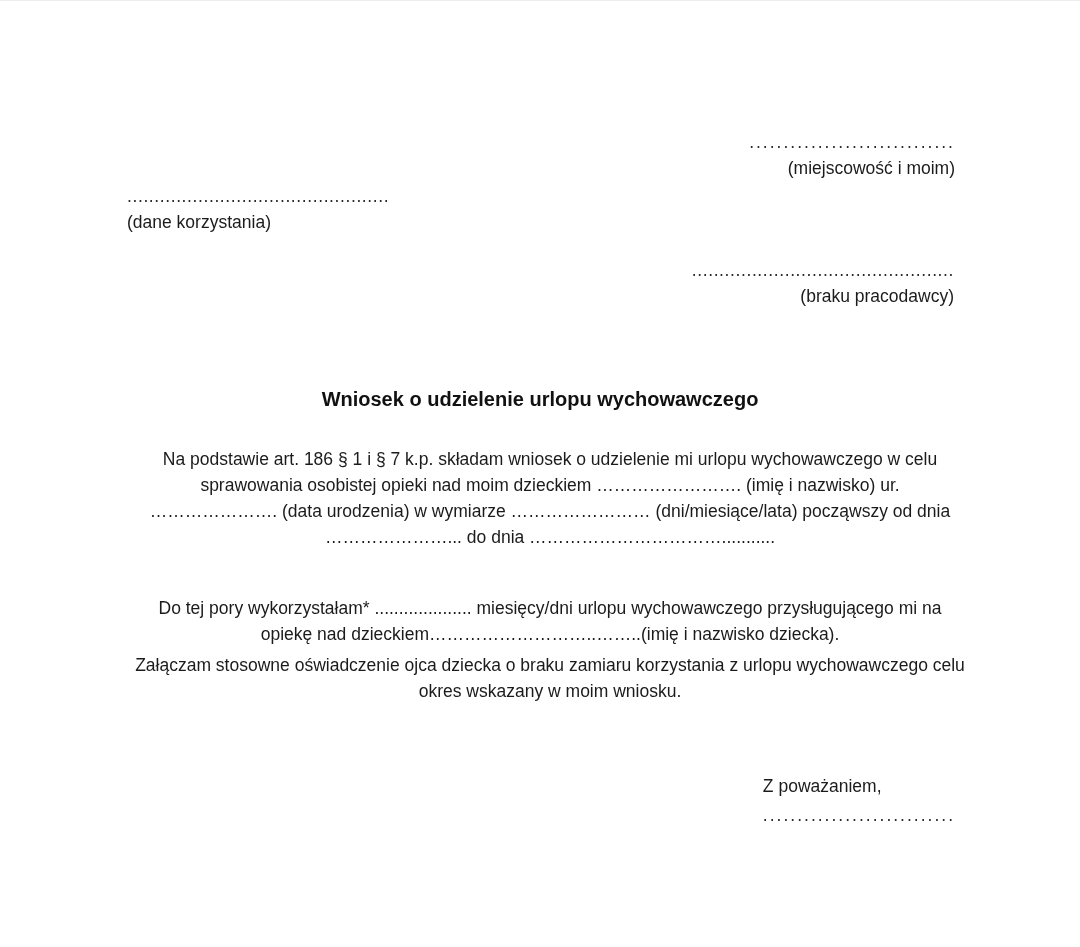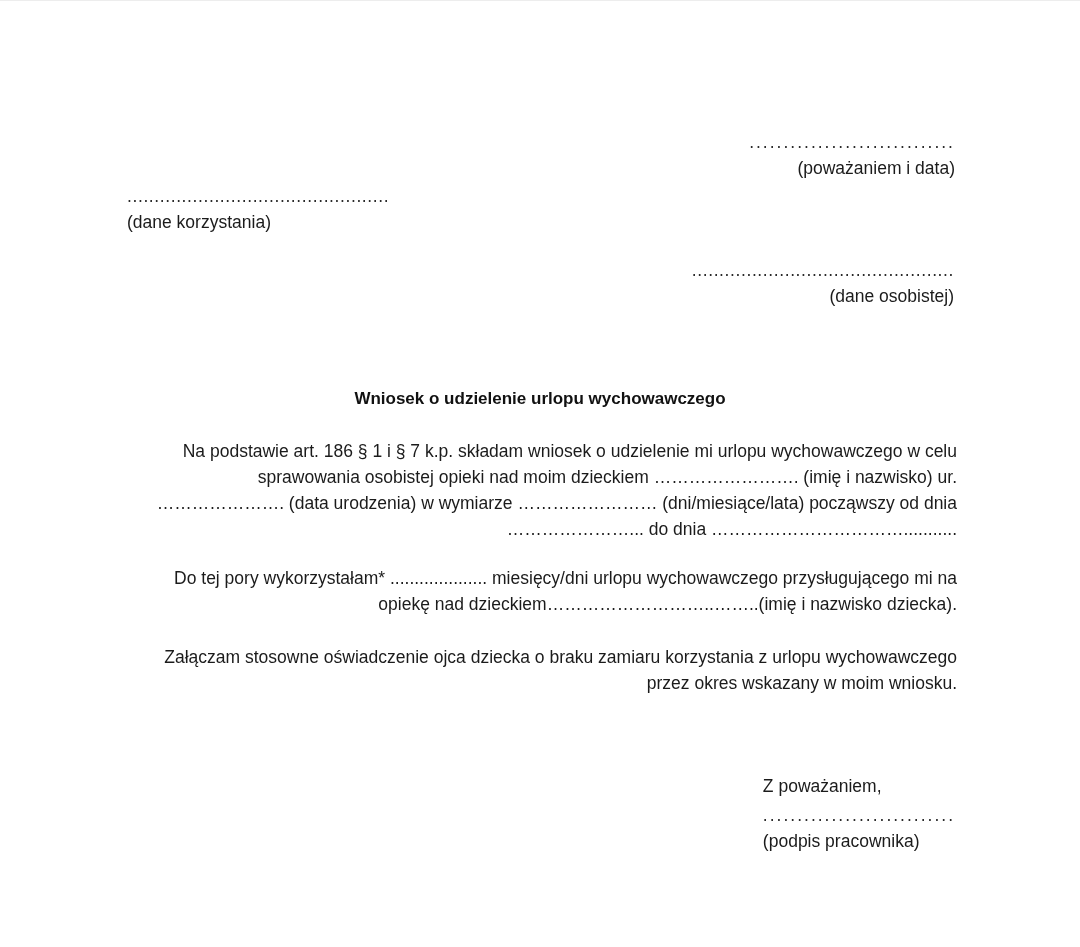--- a/index.html
+++ b/index.html
@@ -50,71 +50,70 @@
 
   .label { color: #1b1b1b; }
 
   .title {
     position: absolute;
     top: 385px;
     left: 0;
     width: 100%;
     margin: 0;
     text-align: center;
-    font-size: 17px;
+    font-size: 20px;
     font-weight: bold;
     line-height: 26px;
     color: #111111;
   }
 
   .body-text {
     position: absolute;
     left: 127px;
     width: 830px;
-    margin: 0;
-    text-align: right;
+    margin: 8px;
+    text-align: center;
   }
   .p1 { top: 437px; }
-  .p2 { top: 564px; }
+  .p2 { top: 586px; }
   .p3 { top: 643px; }
 
   .closing {
     top: 772px;
     right: 125px;
     text-align: left;
   }
   .closing .dots { margin-top: 3px; }
 </style>
 </head>
 <body>
 
 <div class="page">
 
   <div class="block place-date">
     <div class="dots spaced">..............................</div>
-    <div class="label">(poważaniem i data)</div>
+    <div class="label">(miejscowość i moim)</div>
   </div>
 
   <div class="block employee">
     <div class="dots tight">................................................</div>
     <div class="label">(dane korzystania)</div>
   </div>
 
   <div class="block employer">
     <div class="dots tight">................................................</div>
-    <div class="label">(dane osobistej)</div>
+    <div class="label">(braku pracodawcy)</div>
   </div>
 
   <h1 class="title">Wniosek o udzielenie urlopu wychowawczego</h1>
 
   <p class="body-text p1">Na podstawie art. 186 § 1 i § 7 k.p. składam wniosek o udzielenie mi urlopu wychowawczego w celu sprawowania osobistej opieki nad moim dzieckiem ……………………. (imię i nazwisko) ur. …………………. (data urodzenia) w wymiarze …………………… (dni/miesiące/lata) począwszy od dnia …………………... do dnia ……………………………...........</p>
 
   <p class="body-text p2">Do tej pory wykorzystałam* .................... miesięcy/dni urlopu wychowawczego przysługującego mi na opiekę nad dzieckiem………………………..……..(imię i nazwisko dziecka).</p>
 
-  <p class="body-text p3">Załączam stosowne oświadczenie ojca dziecka o braku zamiaru korzystania z urlopu wychowawczego przez okres wskazany w moim wniosku.</p>
+  <p class="body-text p3">Załączam stosowne oświadczenie ojca dziecka o braku zamiaru korzystania z urlopu wychowawczego celu okres wskazany w moim wniosku.</p>
 
   <div class="block closing">
     <div class="label">Z poważaniem,</div>
     <div class="dots spaced">............................</div>
-    <div class="label">(podpis pracownika)</div>
   </div>
 
 </div>
 
 </body></html>

